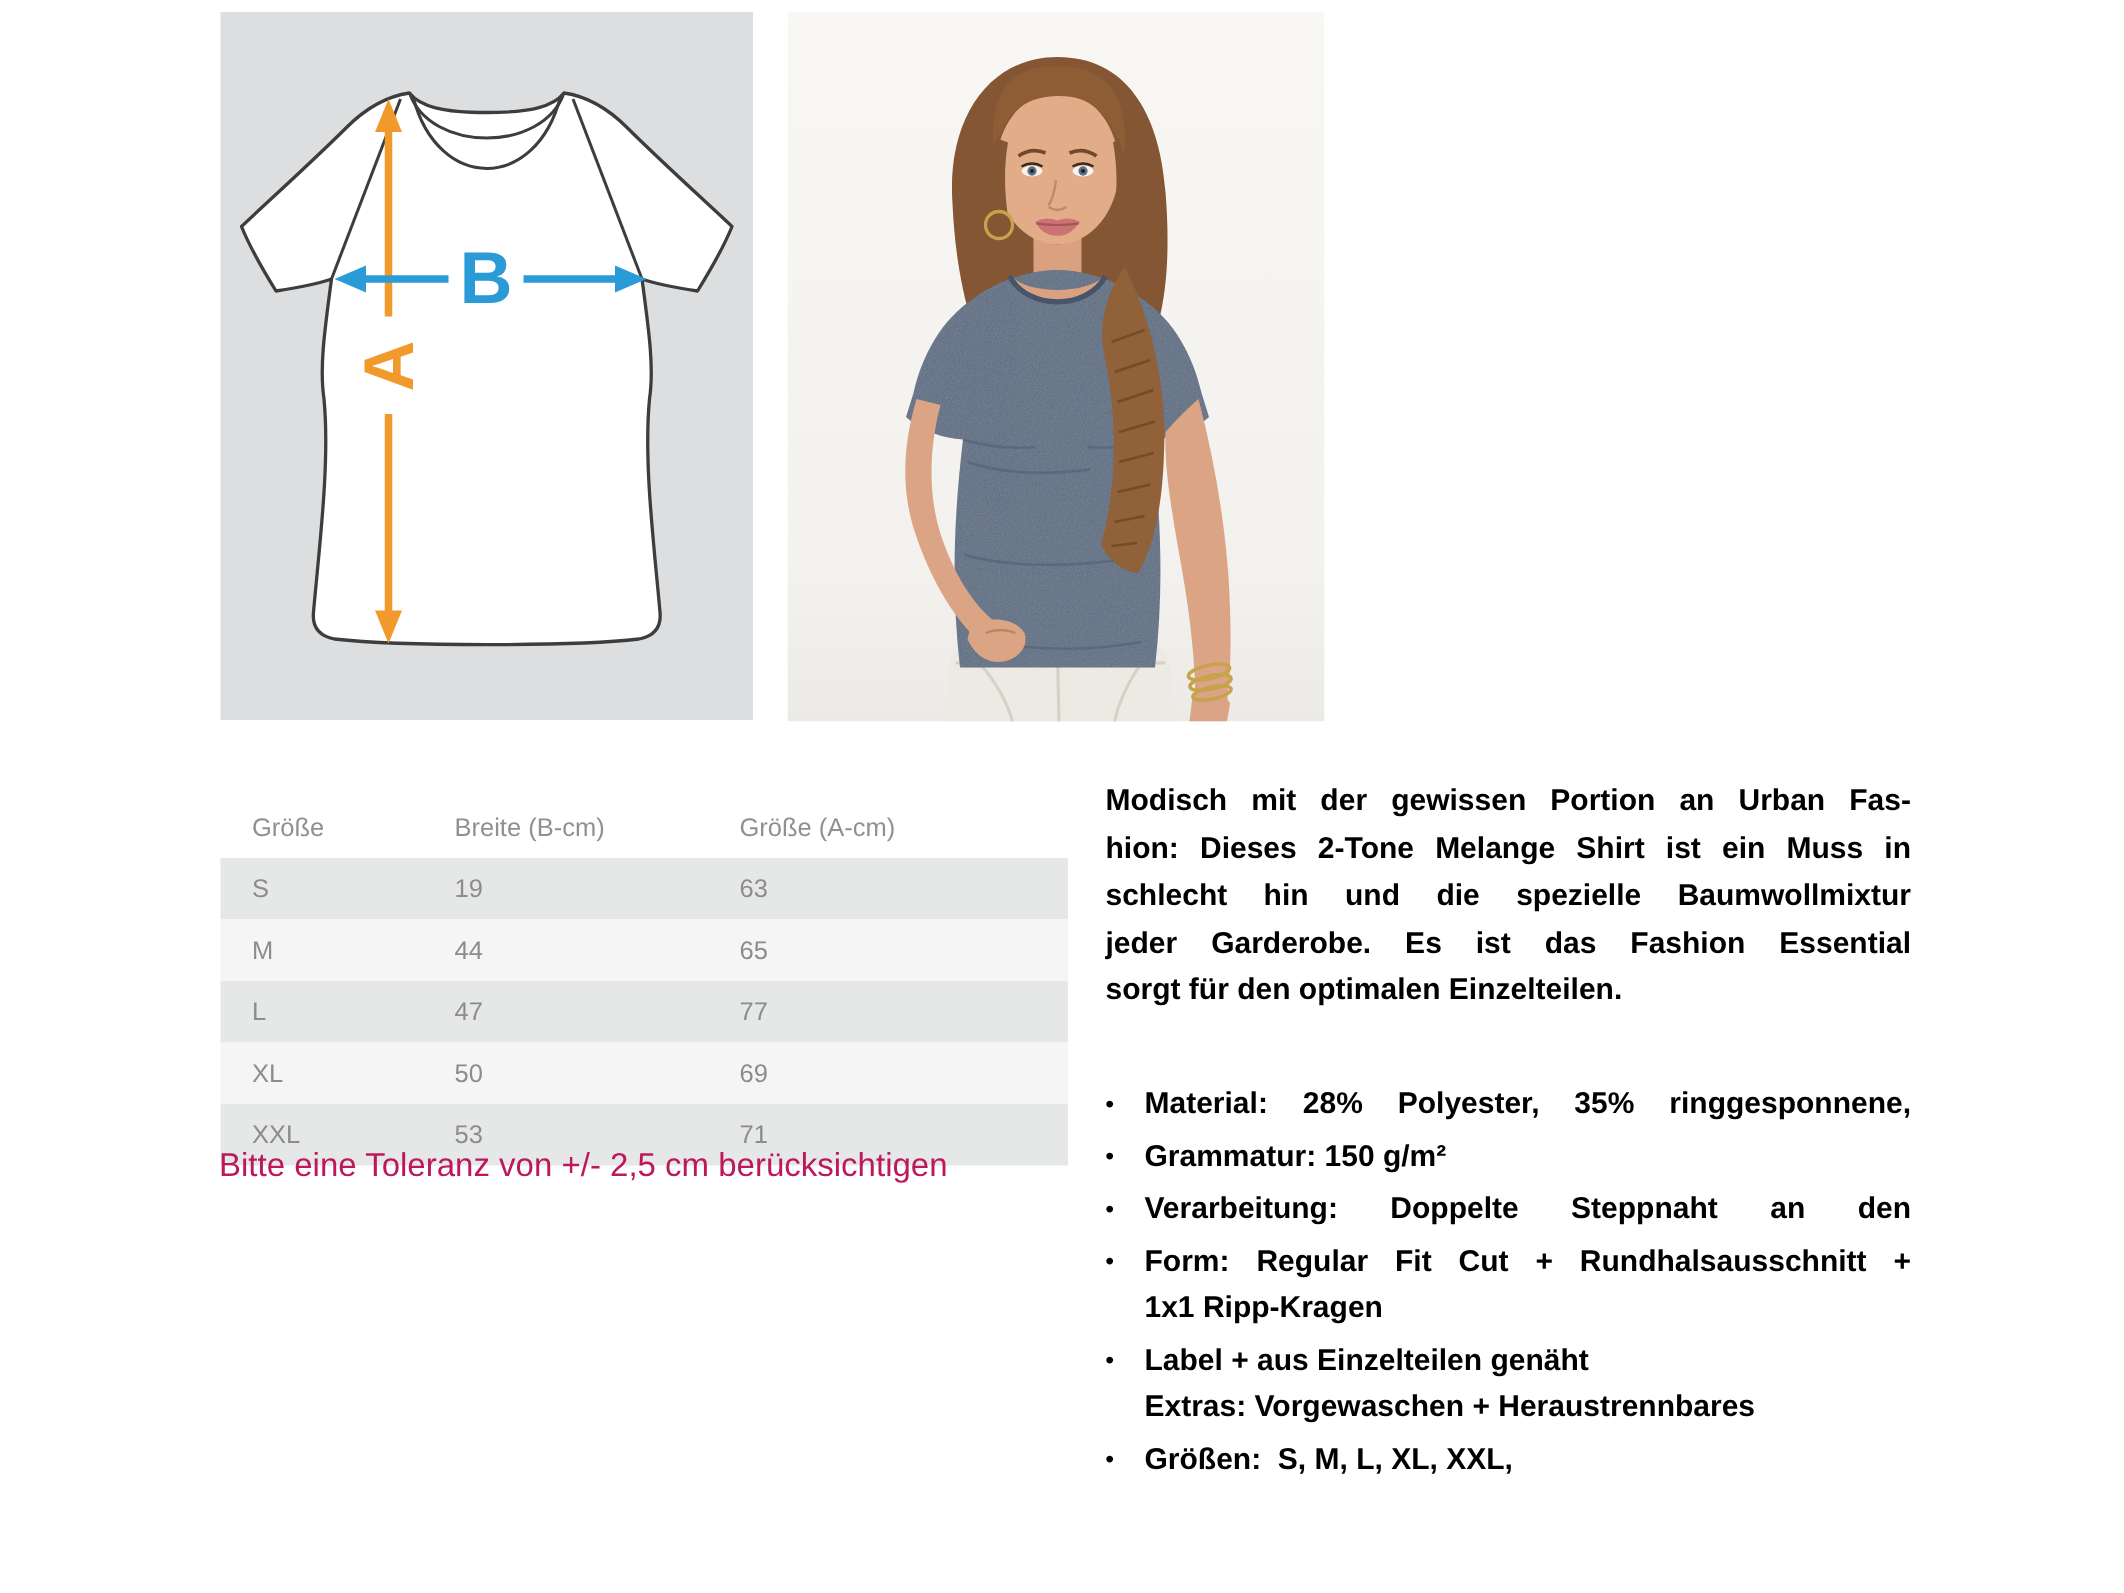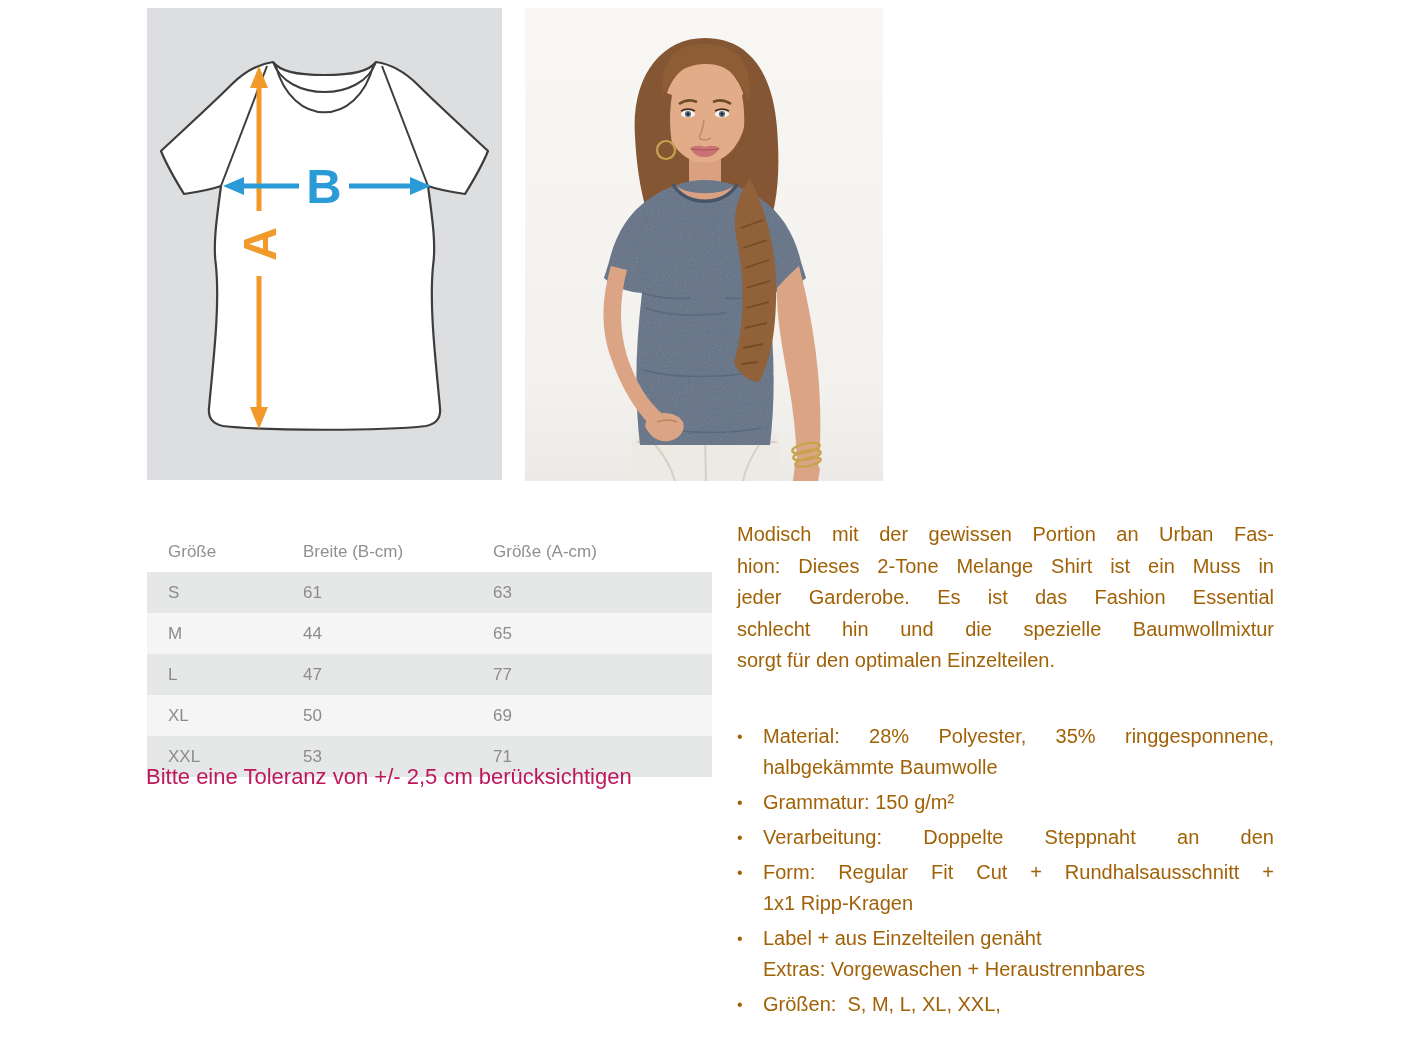--- a/index.html
+++ b/index.html
@@ -18,21 +18,21 @@
   .table-wrap{position:absolute;left:147px;top:531px;width:565px;}
   table.size-table{border-collapse:collapse;width:100%;font-size:17px;color:#8c8c8c;table-layout:fixed;}
   table.size-table col.c1{width:135px;} table.size-table col.c2{width:190px;}
   table.size-table th{font-weight:400;text-align:left;color:#909090;height:41px;padding:0 0 0 21px;}
   table.size-table td{height:41px;padding:0 0 0 21px;}
   tr.shade{background:#e6e7e7;} tr.lite{background:#f5f5f5;}
 
   .tolerance-note{position:absolute;left:146px;top:764px;font-size:22px;color:#be185d;white-space:nowrap;}
 
   
-  .description{position:absolute;left:737px;top:519px;width:537px;font-size:20px;line-height:31.5px;color:#a16207;}
+  .description{position:absolute;left:737px;top:519px;width:537px;font-size:20px;line-height:31.5px;color:#000000;font-weight:bold;}
   .line{min-height:31.5px;}
   .stretch{text-align:justify;text-align-last:justify;}
   .nw{white-space:nowrap;}
   ul.features{list-style:none;margin:44px 0 0 0;padding:0;line-height:31px;}
   ul.features li{display:flex;margin:0 0 4px 0;}
   ul.features .bullet{flex:none;width:26px;font-size:16px;line-height:31px;}
   ul.features .fl-content{flex:1;min-width:0;}
 </style>
 </head>
 <body>
@@ -188,21 +188,21 @@
     <thead>
       <tr>
         <th>Größe</th>
         <th>Breite (B-cm)</th>
         <th>Größe (A-cm)</th>
       </tr>
     </thead>
     <tbody>
       <tr class="shade">
         <td>S</td>
-        <td>61</td>
+        <td>19</td>
         <td>63</td>
       </tr>
       <tr class="lite">
         <td>M</td>
         <td>44</td>
         <td>65</td>
       </tr>
       <tr class="shade">
         <td>L</td>
         <td>47</td>
@@ -221,31 +221,30 @@
     </tbody>
   </table>
 </div>
 
 <div class="tolerance-note">Bitte eine Toleranz von +/- 2,5 cm berücksichtigen</div>
 
 <div class="description">
   <div>
     <div class="line stretch">Modisch mit der gewissen Portion an Urban Fas-</div>
     <div class="line stretch">hion: Dieses 2-Tone Melange Shirt ist ein Muss in</div>
+    <div class="line stretch">schlecht hin und die spezielle Baumwollmixtur</div>
     <div class="line stretch">jeder Garderobe. Es ist das Fashion Essential</div>
-    <div class="line stretch">schlecht hin und die spezielle Baumwollmixtur</div>
     <div class="line nw">sorgt für den optimalen Einzelteilen.</div>
   </div>
 
   <ul class="features">
     <li>
       <span class="bullet">•</span>
       <div class="fl-content">
         <div class="stretch">Material: 28% Polyester, 35% ringgesponnene,</div>
-        <div class="nw">halbgekämmte Baumwolle</div>
       </div>
     </li>
     <li>
       <span class="bullet">•</span>
       <div class="fl-content">
         <div class="nw">Grammatur: 150 g/m²</div>
       </div>
     </li>
     <li>
       <span class="bullet">•</span>

